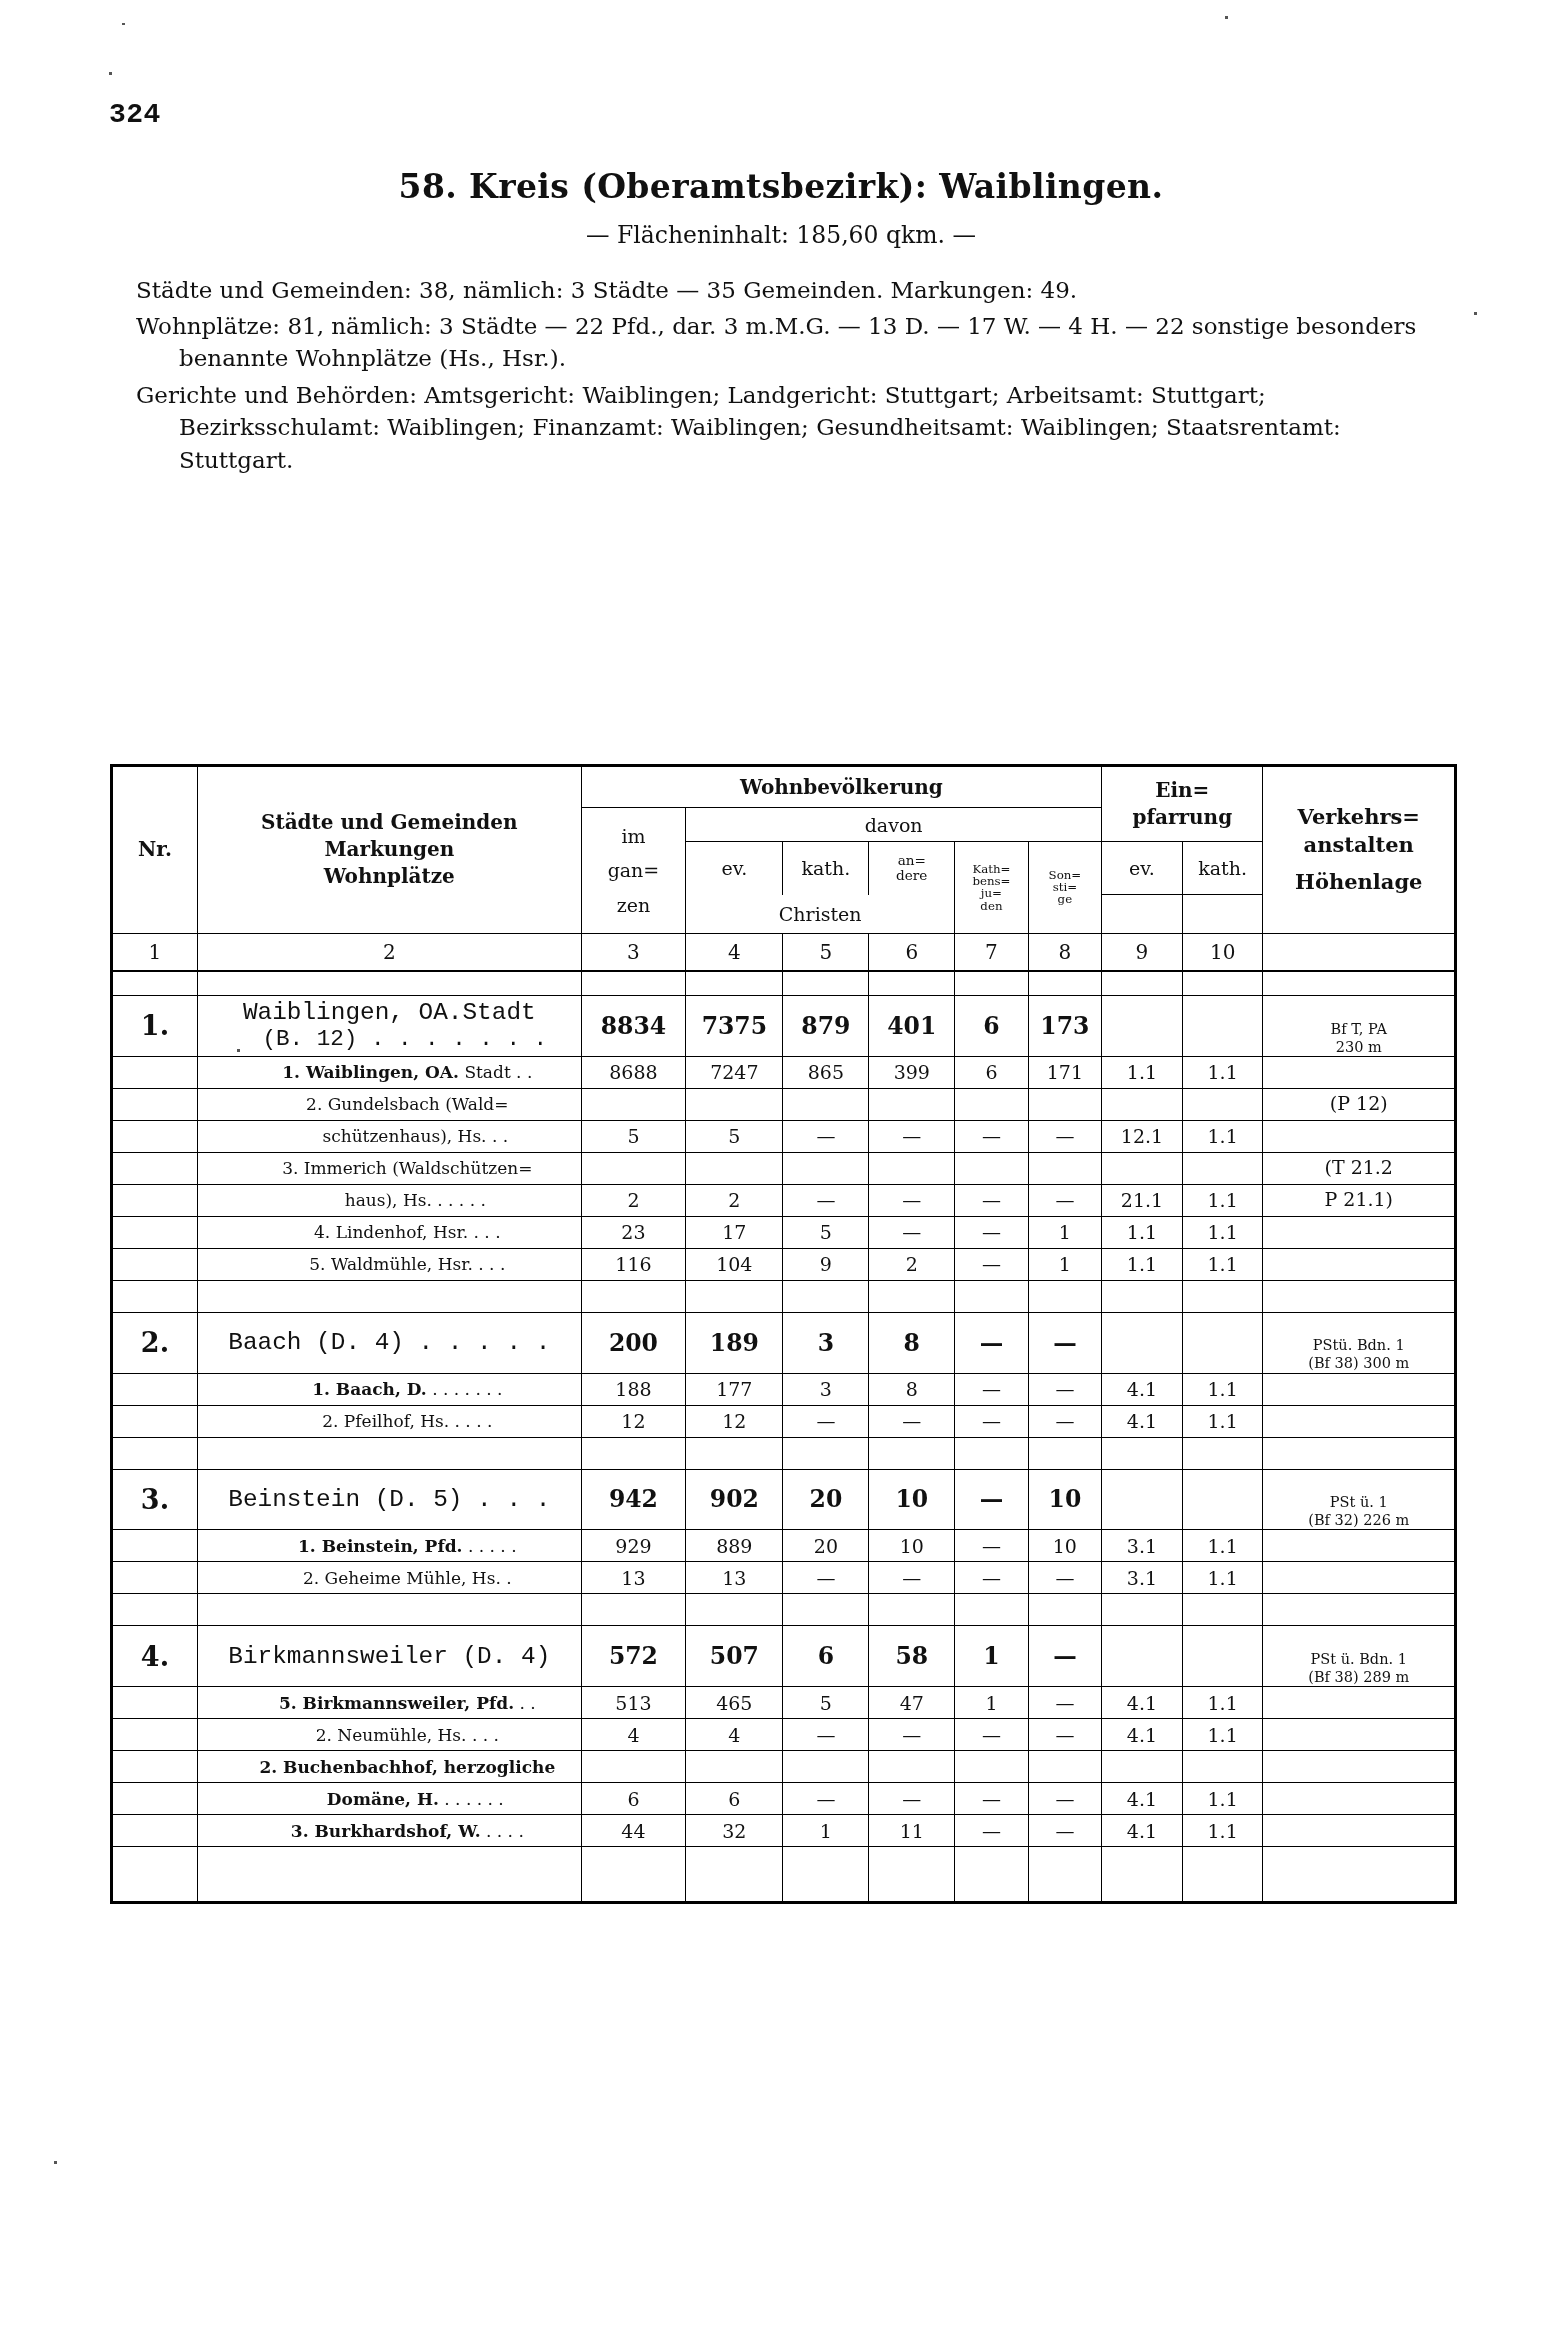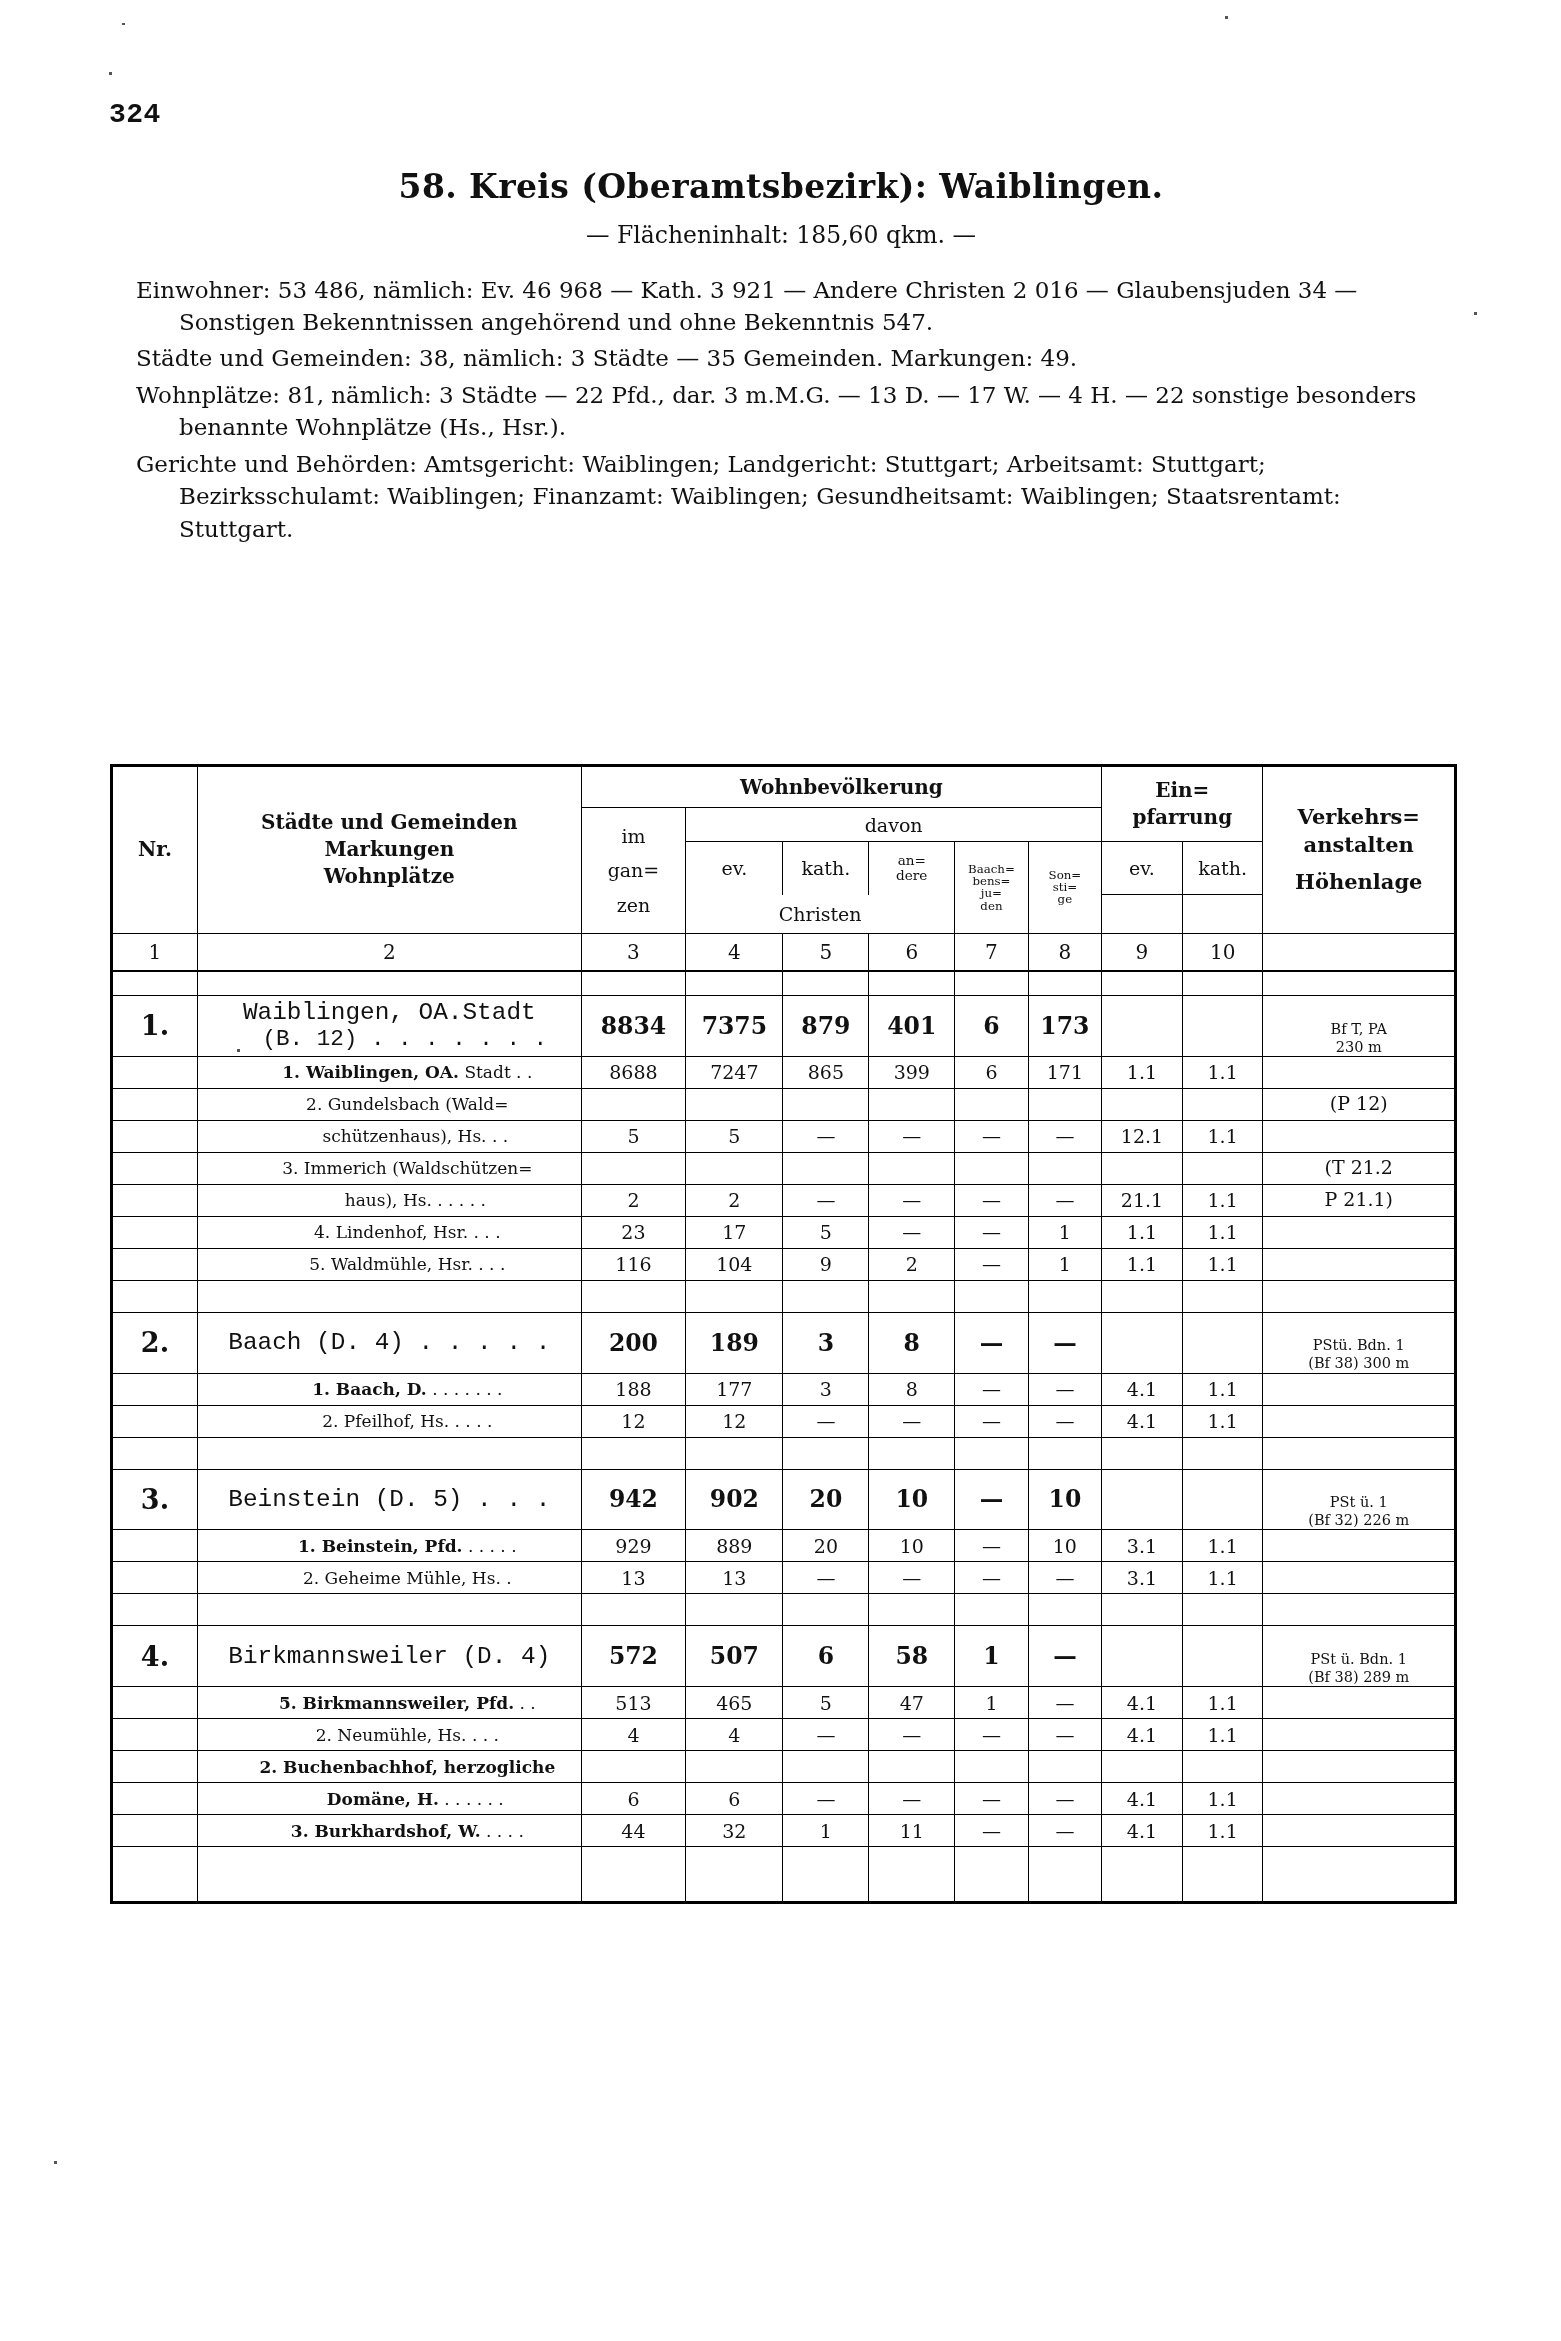--- a/index.html
+++ b/index.html
@@ -147,21 +147,20 @@
   <div class="corner-dot" style="left:1474px;top:312px;"></div>
   <div class="corner-dot" style="left:54px;top:2161px;"></div>
   <div class="corner-dot" style="left:237px;top:1049px;"></div>
 
   <div class="page-number">324</div>
 
   <h1 class="headline">58. Kreis (Oberamtsbezirk): Waiblingen.</h1>
   <div class="subline">— Flächeninhalt: 185,60 qkm. —</div>
 
   <div class="intro">
-    <p>Einwohner: 53 486, nämlich: Ev. 46 968 — Kath. 3 921 — Andere Christen 2 016 — Glaubensjuden 34 — Sonstigen Bekenntnissen angehörend und ohne Bekenntnis 547.</p>
     <p>Städte und Gemeinden: 38, nämlich: 3 Städte — 35 Gemeinden. Markungen: 49.</p>
     <p>Wohnplätze: 81, nämlich: 3 Städte — 22 Pfd., dar. 3 m.M.G. — 13 D. — 17 W. — 4 H. — 22 sonstige besonders benannte Wohnplätze (Hs., Hsr.).</p>
     <p>Gerichte und Behörden: Amtsgericht: Waiblingen; Landgericht: Stuttgart; Arbeitsamt: Stuttgart; Bezirksschulamt: Waiblingen; Finanzamt: Waiblingen; Gesundheitsamt: Waiblingen; Staatsrentamt: Stuttgart.</p>
   </div>
 
   <div class="tbl-wrap">
 
     <table class="main">
       <colgroup>
         <col style="width:83px">
@@ -204,21 +203,21 @@
         <td class="hdr-sub" colspan="5" style="height:33px;">davon</td>
       </tr>
       <tr>
         <td class="hdr-sub no-bottom" rowspan="1" style="height:52px;">ev.</td>
         <td class="hdr-sub no-bottom">kath.</td>
         <td class="hdr-small no-bottom">
           <div>an=</div>
           <div>dere</div>
         </td>
         <td class="hdr-tiny" rowspan="2">
-          <div>Baach=</div>
+          <div>Kath=</div>
           <div>bens=</div>
           <div>ju=</div>
           <div>den</div>
         </td>
         <td class="hdr-tiny" rowspan="2">
           <div>Son=</div>
           <div>sti=</div>
           <div>ge</div>
         </td>
         <td class="hdr-sub" style="height:52px;">ev.</td>

